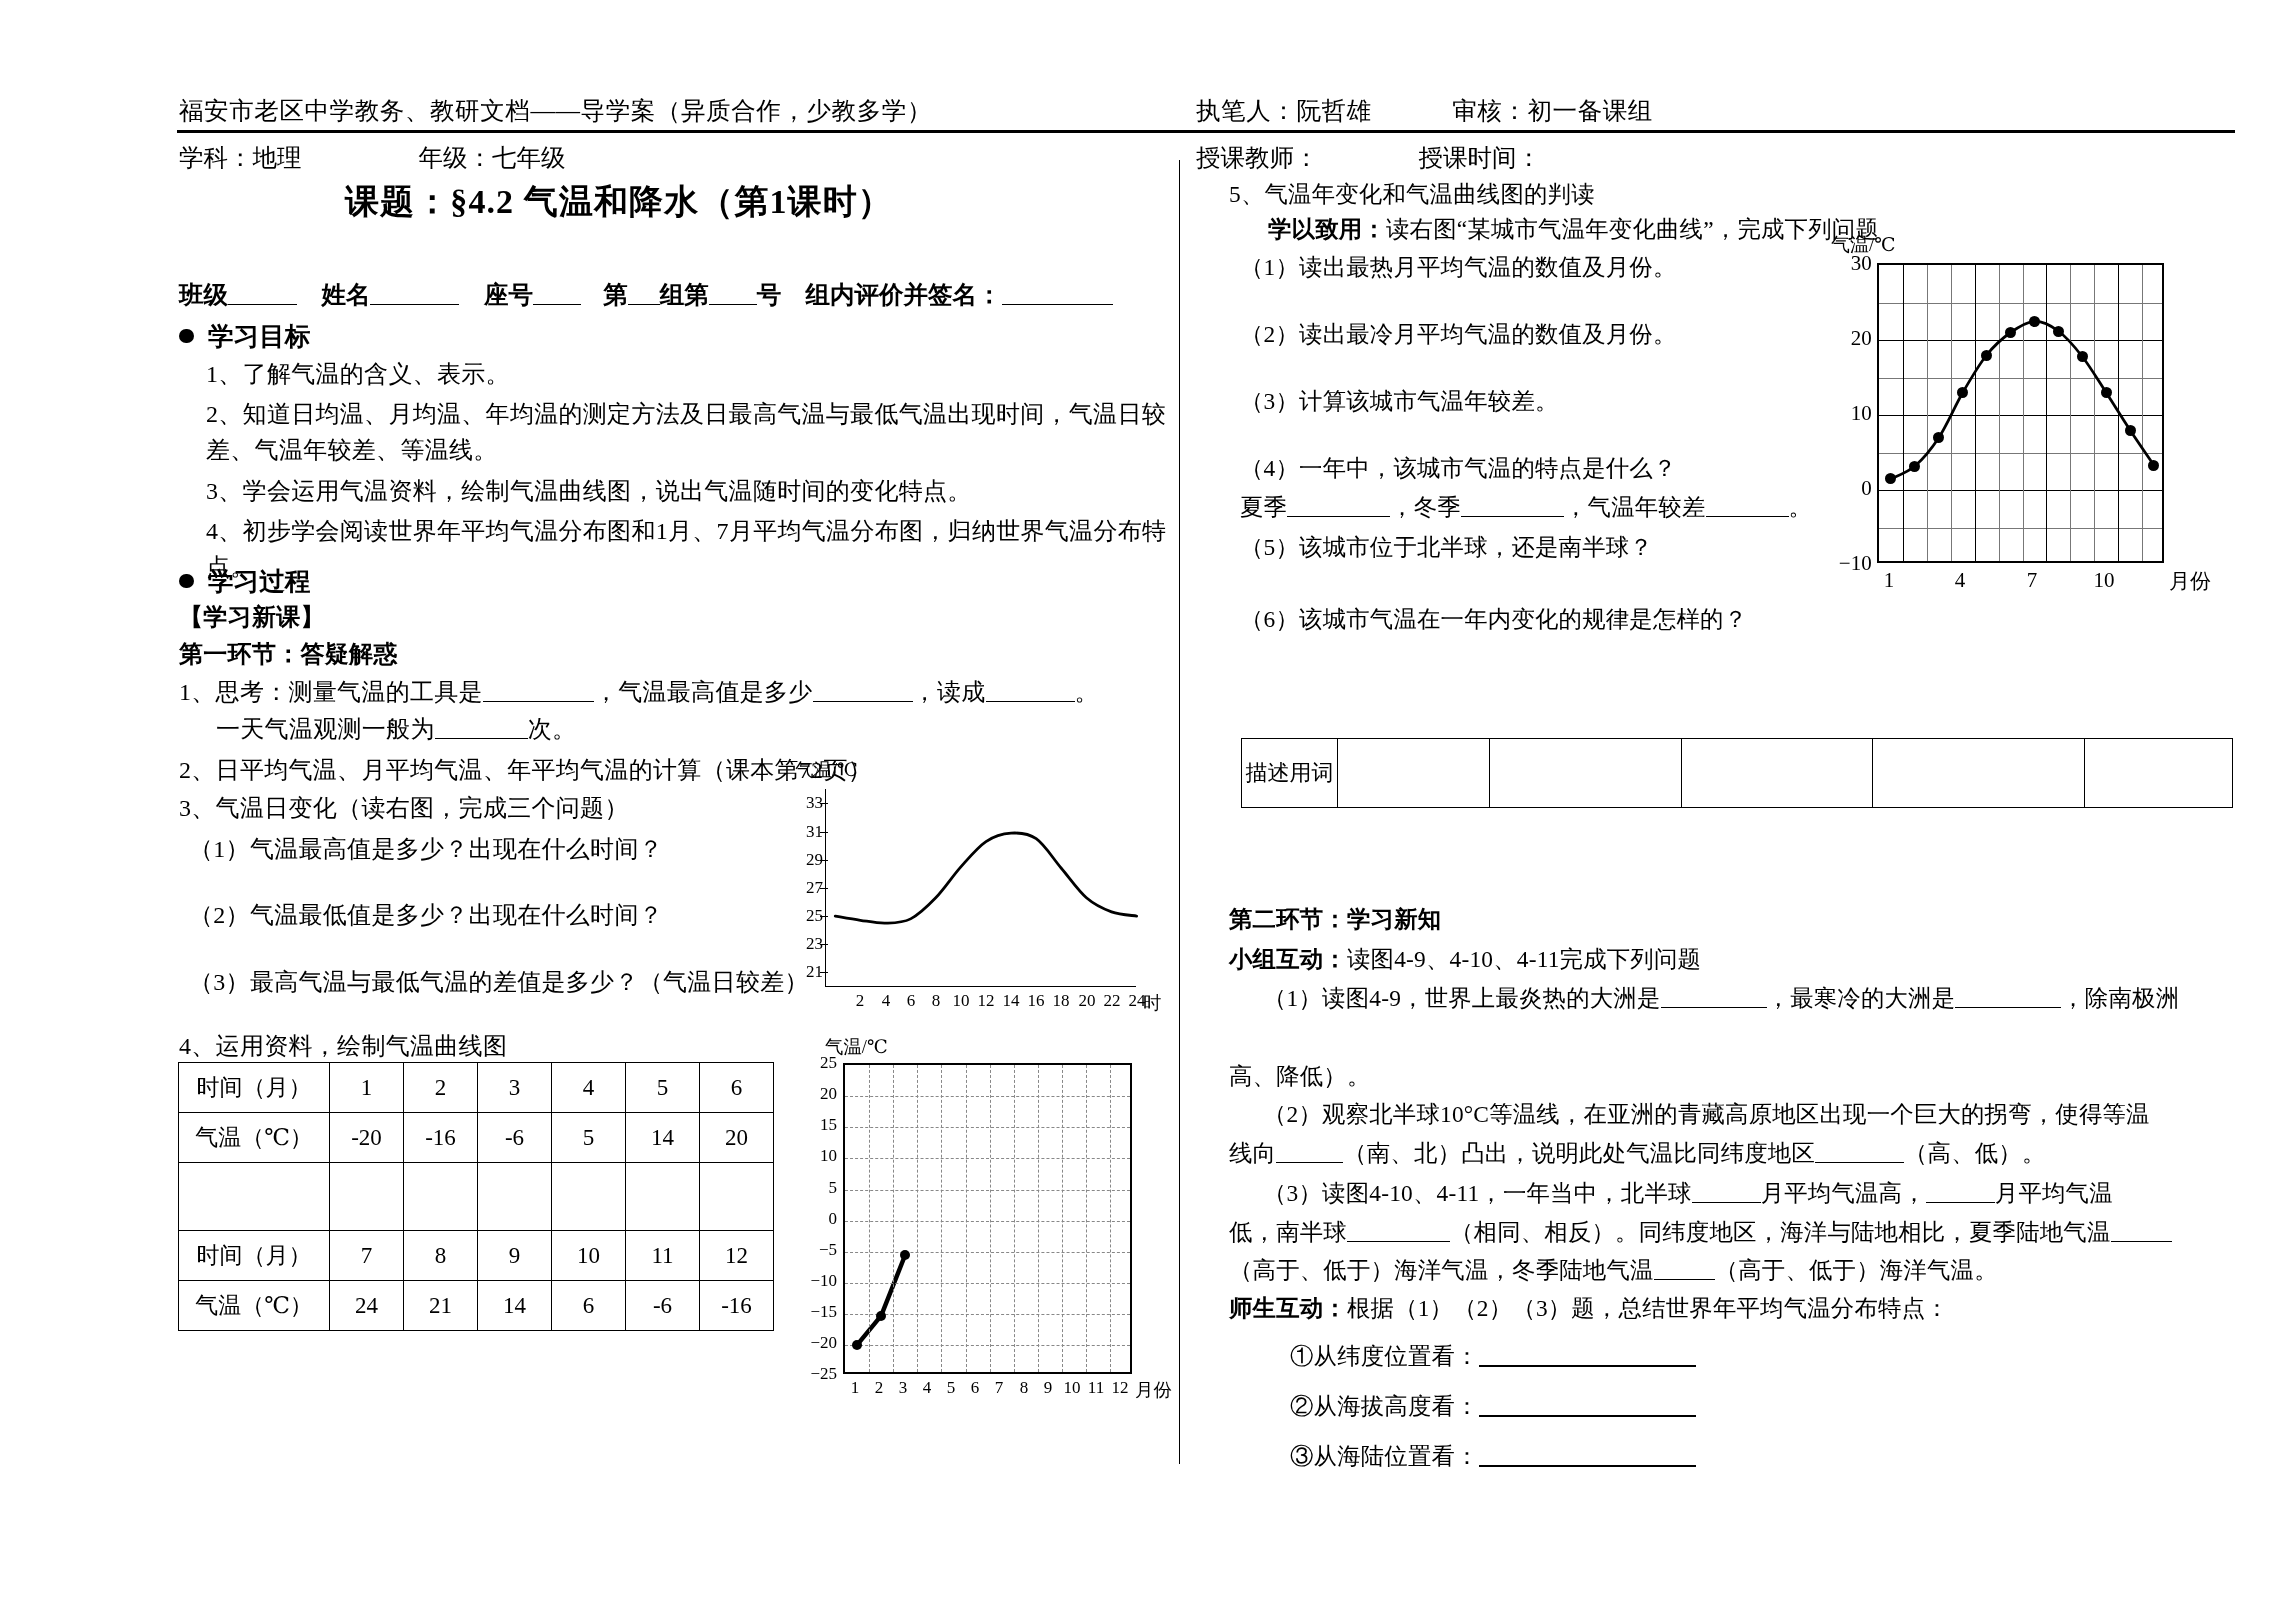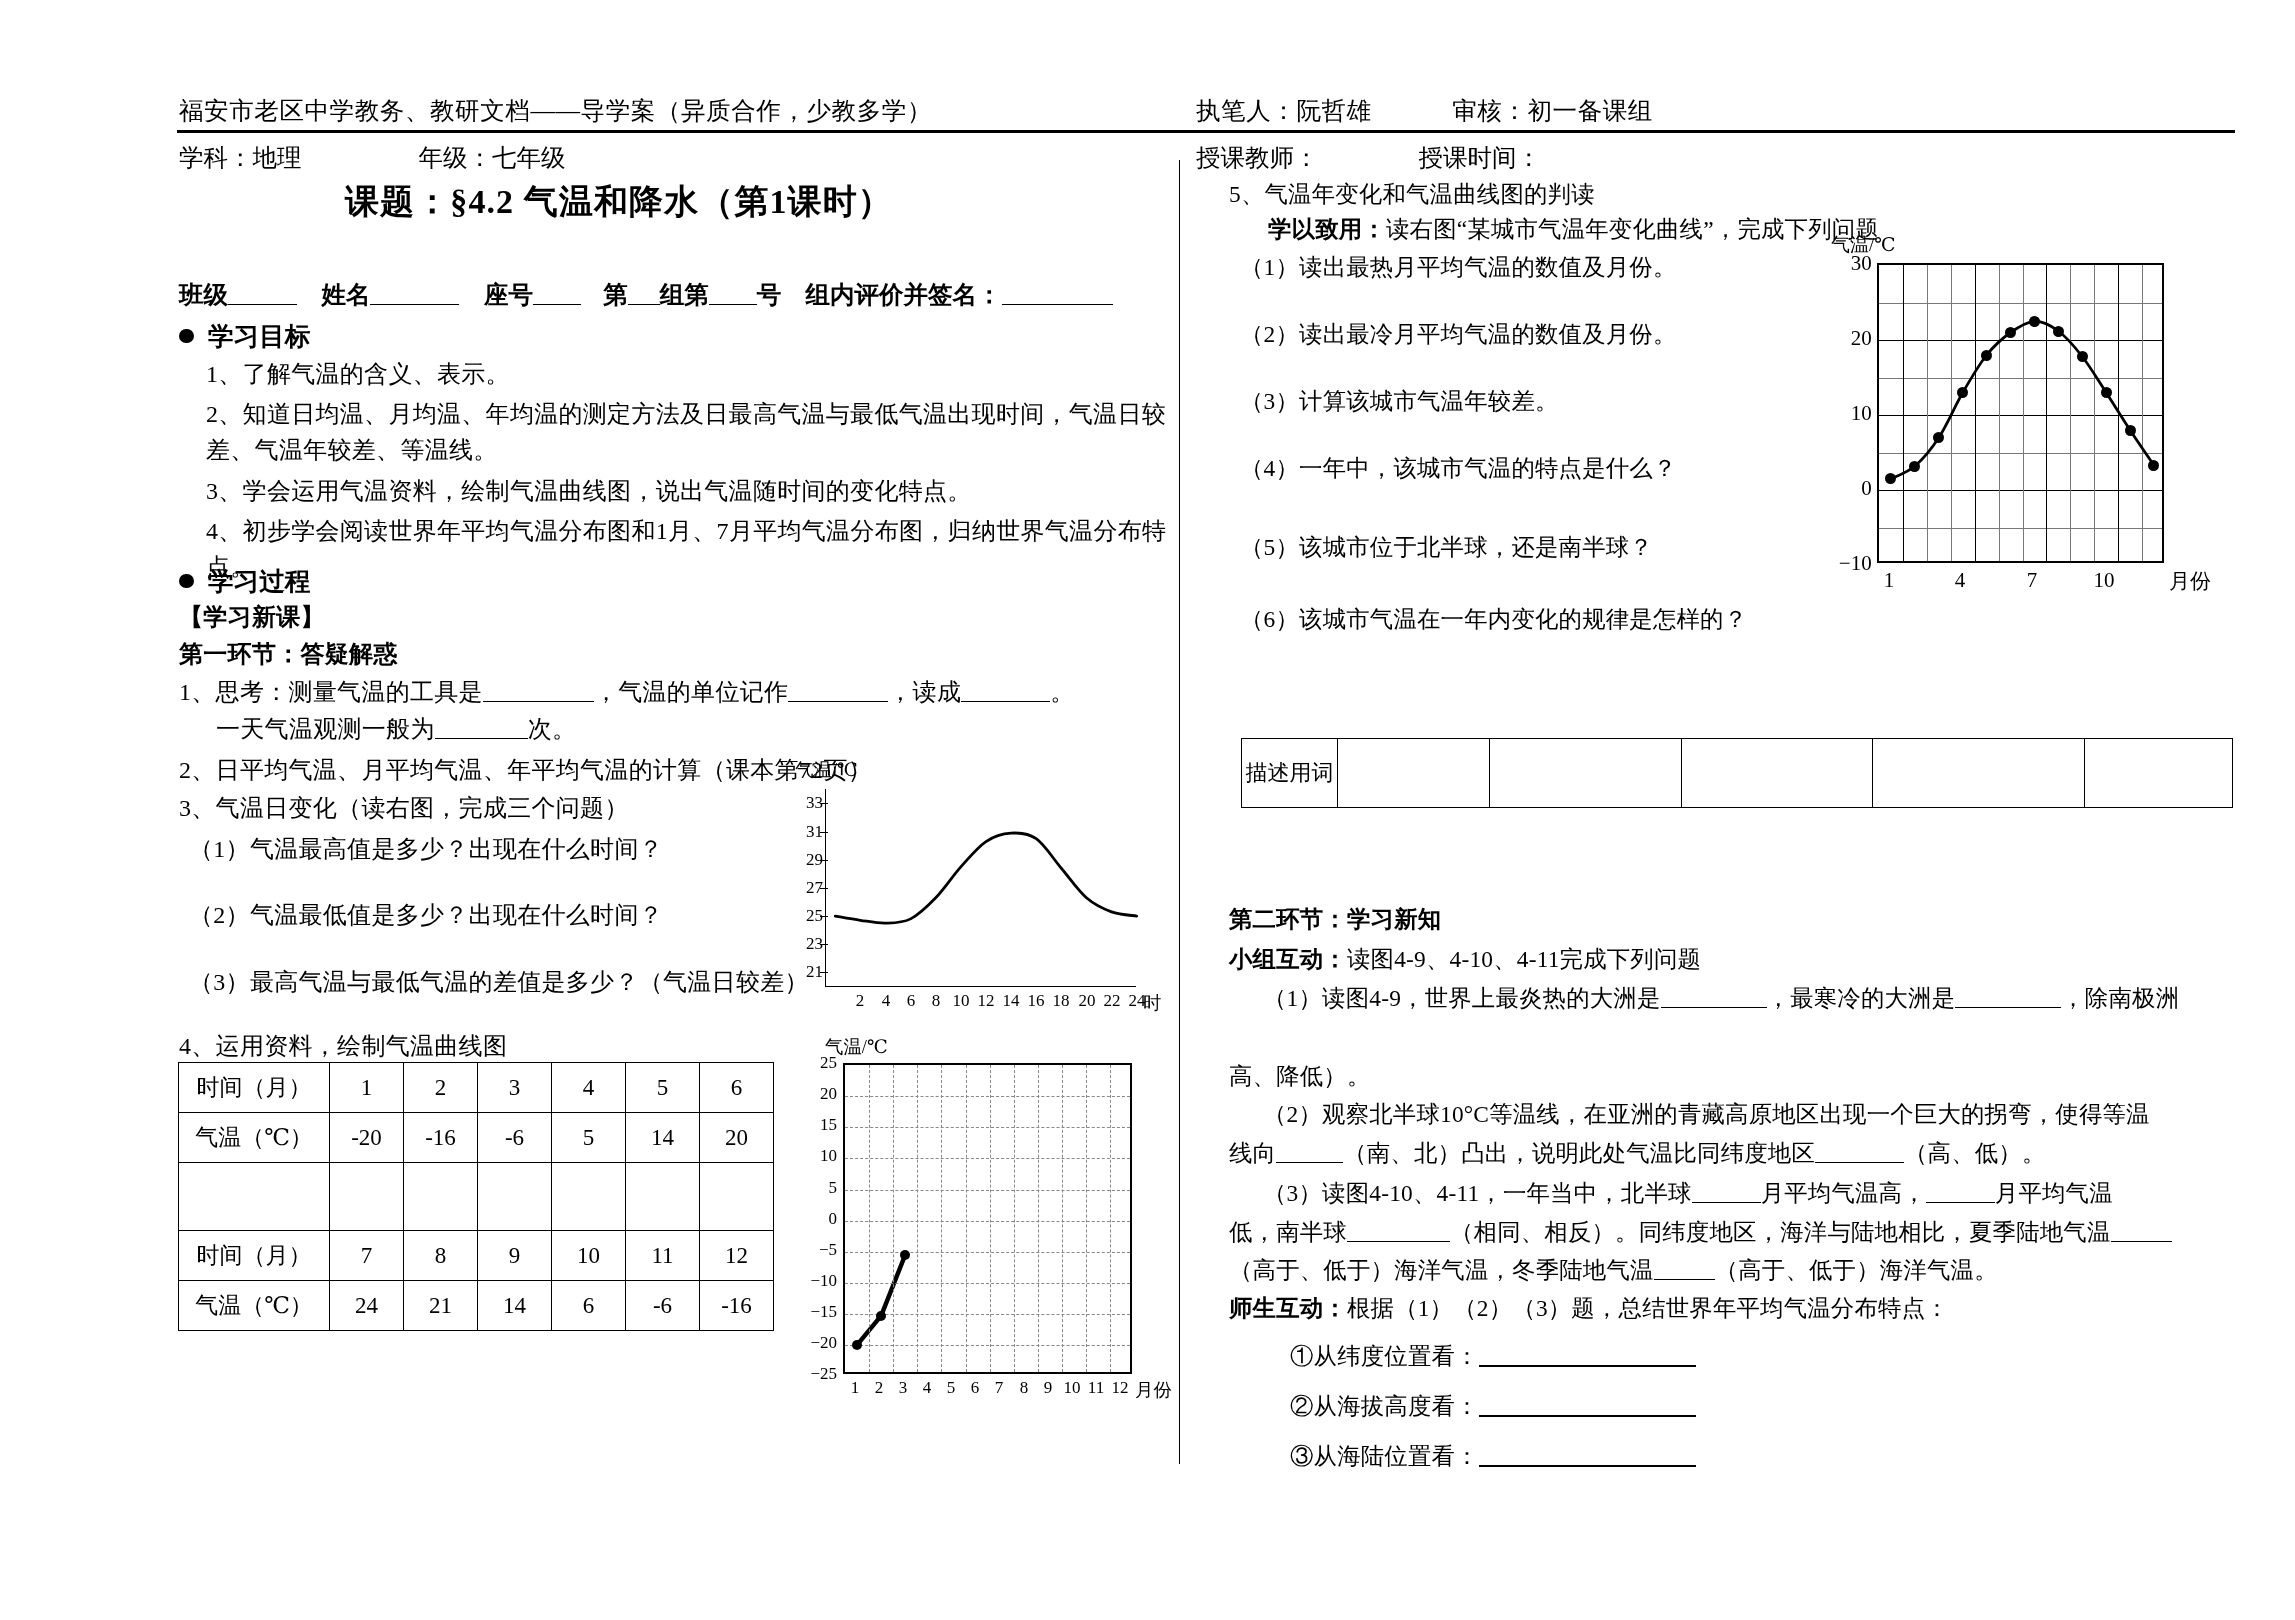--- a/index.html
+++ b/index.html
@@ -127,21 +127,21 @@
   <div class="p" style="left:206px;top:461px;width:957px">3、学会运用气温资料，绘制气温曲线图，说出气温随时间的变化特点。</div>
   <div class="p" style="left:206px;top:501px;width:962px">4、初步学会阅读世界年平均气温分布图和1月、7月平均气温分布图，归纳世界气温分布特点。</div>
 
   <div class="bullet" style="left:179px;top:552px">
     <span class="dot"></span><span>学习过程</span>
   </div>
   <div class="p" style="left:179px;top:587px;font-weight:bold">【学习新课】</div>
   <div class="p" style="left:179px;top:624px;font-weight:bold">第一环节：答疑解惑</div>
 
   <div class="p" style="left:179px;top:662px;white-space:nowrap">
-    <span>1、思考：测量气温的工具是</span><span class="u" style="width:111px"></span><span>，气温的单位记作</span><span class="u" style="width:100px"></span><span>，读成</span><span class="u" style="width:89px"></span><span>。</span>
+    <span>1、思考：测量气温的工具是</span><span class="u" style="width:111px"></span><span>，气温最高值是多少</span><span class="u" style="width:100px"></span><span>，读成</span><span class="u" style="width:89px"></span><span>。</span>
   </div>
   <div class="p" style="left:216px;top:699px;white-space:nowrap">
     <span>一天气温观测一般为</span><span class="u" style="width:93px"></span><span>次。</span>
   </div>
 
   <div class="p" style="left:179px;top:740px">2、日平均气温、月平均气温、年平均气温的计算（课本第72页）</div>
   <div class="p" style="left:179px;top:778px">3、气温日变化（读右图，完成三个问题）</div>
   <div class="p" style="left:189px;top:819px">（1）气温最高值是多少？出现在什么时间？</div>
   <div class="p" style="left:189px;top:885px">（2）气温最低值是多少？出现在什么时间？</div>
   <div class="p" style="left:189px;top:952px">（3）最高气温与最低气温的差值是多少？（气温日较差）</div>
@@ -294,20 +294,23 @@
   </div>
 
   <div class="rp" style="left:1229px;top:165px">5、气温年变化和气温曲线图的判读</div>
   <div class="rp" style="left:1268px;top:200px;white-space:nowrap">
     <span class="rb">学以致用：</span><span>读右图“某城市气温年变化曲线”，完成下列问题</span>
   </div>
   <div class="rp" style="left:1240px;top:238px">（1）读出最热月平均气温的数值及月份。</div>
   <div class="rp" style="left:1240px;top:305px">（2）读出最冷月平均气温的数值及月份。</div>
   <div class="rp" style="left:1240px;top:372px">（3）计算该城市气温年较差。</div>
   <div class="rp" style="left:1240px;top:439px">（4）一年中，该城市气温的特点是什么？</div>
+  <div class="rp" style="left:1240px;top:478px;white-space:nowrap">
+    <span>夏季</span><span class="u" style="width:103px"></span><span>，冬季</span><span class="u" style="width:103px"></span><span>，气温年较差</span><span class="u" style="width:83px"></span><span>。</span>
+  </div>
   <div class="rp" style="left:1240px;top:518px">（5）该城市位于北半球，还是南半球？</div>
   <div class="rp" style="left:1240px;top:590px">（6）该城市气温在一年内变化的规律是怎样的？</div>
 
   <div class="yearChart">
     <div class="cap">气温/℃</div>
     <div class="plot" id="yearPlot">
         <div style="position:absolute;left:0;top:263px;width:100%;height:0;border-top:1.1px solid #777"></div>
         <div style="position:absolute;left:0;top:225px;width:100%;height:0;border-top:1.7px solid #000"></div>
         <div style="position:absolute;left:0;top:188px;width:100%;height:0;border-top:1.1px solid #777"></div>
         <div style="position:absolute;left:0;top:150px;width:100%;height:0;border-top:1.7px solid #000"></div>

